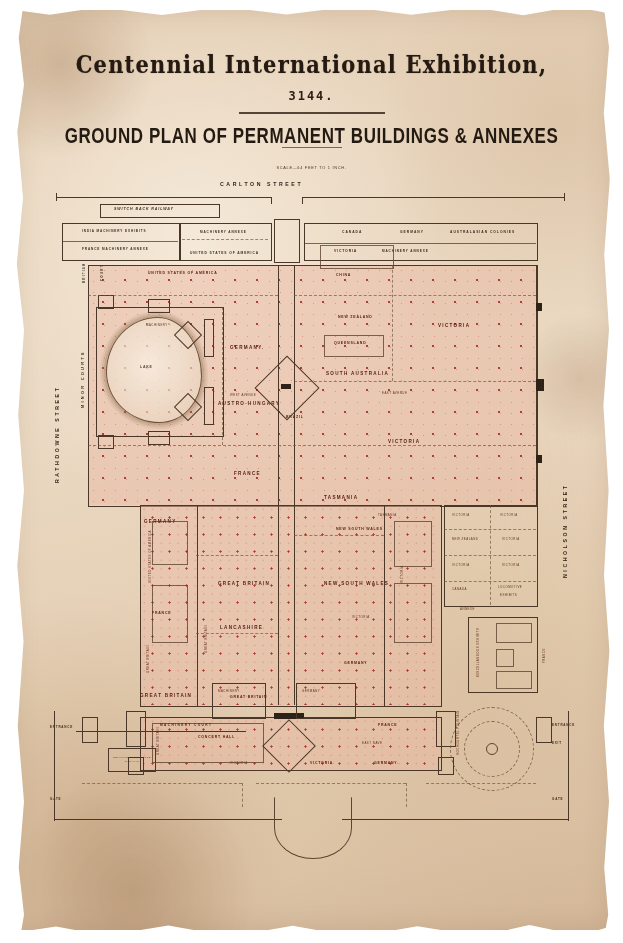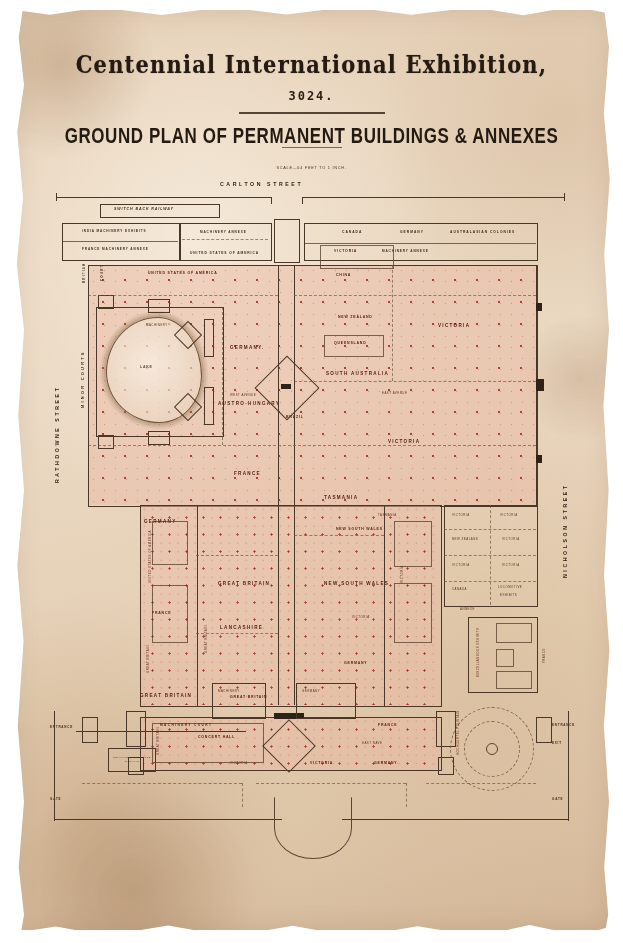--- a/index.html
+++ b/index.html
@@ -120,21 +120,21 @@
        clip-path:polygon(0 0,100% 0,78% 4%,100% 9%,72% 14%,96% 21%,70% 28%,100% 35%,76% 44%,100% 52%,72% 60%,98% 68%,74% 77%,100% 85%,78% 92%,100% 97%,80% 100%,0 100%);"></div>
   <div class="tear" style="right:0;top:0;width:20px;height:943px;
        clip-path:polygon(100% 0,0 0,30% 5%,4% 12%,34% 19%,6% 27%,30% 35%,2% 43%,28% 52%,5% 61%,32% 69%,4% 77%,30% 85%,6% 92%,26% 97%,0 100%,100% 100%);"></div>
   <div class="tear" style="left:0;top:0;width:623px;height:16px;
        clip-path:polygon(0 0,100% 0,100% 100%,92% 40%,84% 95%,76% 45%,66% 92%,56% 42%,46% 90%,36% 44%,26% 94%,16% 46%,8% 92%,0 50%);"></div>
   <div class="tear" style="left:0;bottom:0;width:623px;height:20px;
        clip-path:polygon(0 100%,100% 100%,100% 0,93% 62%,85% 10%,77% 66%,67% 16%,57% 70%,47% 14%,37% 68%,27% 12%,17% 64%,9% 18%,0 60%);"></div>
 
   <div id="titleblock">
     <div class="t-main">Centennial International Exhibition,</div>
-    <div class="t-year">3024.</div>
+    <div class="t-year">3144.</div>
     <div class="rule"></div>
     <div class="t-sub">GROUND PLAN OF PERMANENT BUILDINGS &amp; ANNEXES</div>
     <div class="rule2"></div>
     <div class="t-scale">SCALE—64 FEET TO 1 INCH.</div>
   </div>
 
   <div id="map">
 
     <div class="lbl street" style="left:168px;top:-2px;">CARLTON   STREET</div>
     <div class="lbl street vert" style="left:2px;top:300px;transform:rotate(-90deg);">RATHDOWNE   STREET</div>

